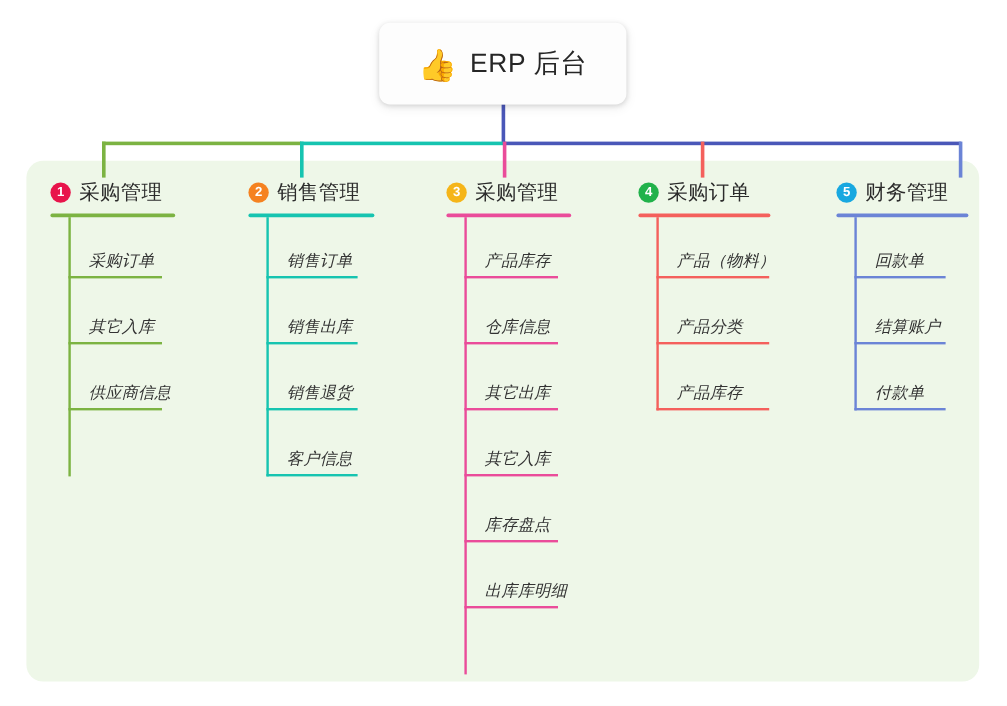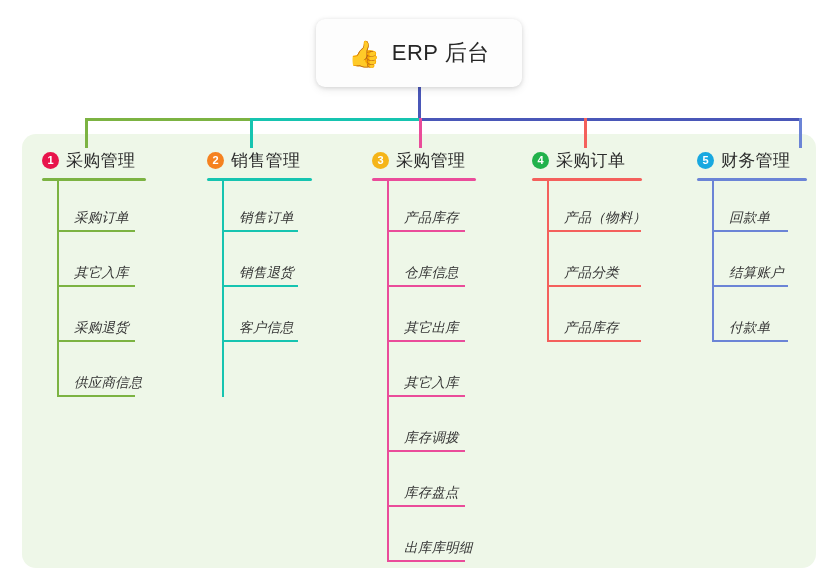--- a/index.html
+++ b/index.html
@@ -166,42 +166,42 @@
           <div class="spine" style="height: 216px; background: rgb(124, 179, 66);"></div>
           <div class="leaf">
             <div class="leaf-text">采购订单</div>
             <div class="leaf-rule" style="width: 78px; background: rgb(124, 179, 66);"></div>
           </div>
           <div class="leaf">
             <div class="leaf-text">其它入库</div>
             <div class="leaf-rule" style="width: 78px; background: rgb(124, 179, 66);"></div>
           </div>
           <div class="leaf">
-            <div class="leaf-text">采购退货</div>
-            <div class="leaf-rule" style="width: 78px; background: rgb(124, 179, 66);"></div>
-          </div>
-          <div class="leaf">
             <div class="leaf-text">供应商信息</div>
             <div class="leaf-rule" style="width: 78px; background: rgb(124, 179, 66);"></div>
           </div>
         </div>
       </div>
       <div class="branch" style="left: 207px;">
         <div class="branch-head">
           <span class="badge" style="background: rgb(245, 130, 32);">2</span>
           <span class="branch-label">销售管理</span>
         </div>
         <div class="branch-rule" style="width: 105px; background: rgb(22, 196, 176);"></div>
         <div class="leaves">
           <div class="spine" style="height: 216px; background: rgb(22, 196, 176);"></div>
           <div class="leaf">
             <div class="leaf-text">销售订单</div>
             <div class="leaf-rule" style="width: 76px; background: rgb(22, 196, 176);"></div>
           </div>
           <div class="leaf">
+            <div class="leaf-text">销售出库</div>
+            <div class="leaf-rule" style="width: 76px; background: rgb(22, 196, 176);"></div>
+          </div>
+          <div class="leaf">
             <div class="leaf-text">销售退货</div>
             <div class="leaf-rule" style="width: 76px; background: rgb(22, 196, 176);"></div>
           </div>
           <div class="leaf">
             <div class="leaf-text">客户信息</div>
             <div class="leaf-rule" style="width: 76px; background: rgb(22, 196, 176);"></div>
           </div>
         </div>
       </div>
       <div class="branch" style="left: 372px;">
@@ -222,24 +222,20 @@
           </div>
           <div class="leaf">
             <div class="leaf-text">其它出库</div>
             <div class="leaf-rule" style="width: 78px; background: rgb(234, 76, 154);"></div>
           </div>
           <div class="leaf">
             <div class="leaf-text">其它入库</div>
             <div class="leaf-rule" style="width: 78px; background: rgb(234, 76, 154);"></div>
           </div>
           <div class="leaf">
-            <div class="leaf-text">库存调拨</div>
-            <div class="leaf-rule" style="width: 78px; background: rgb(234, 76, 154);"></div>
-          </div>
-          <div class="leaf">
             <div class="leaf-text">库存盘点</div>
             <div class="leaf-rule" style="width: 78px; background: rgb(234, 76, 154);"></div>
           </div>
           <div class="leaf">
             <div class="leaf-text">出库库明细</div>
             <div class="leaf-rule" style="width: 78px; background: rgb(234, 76, 154);"></div>
           </div>
         </div>
       </div>
       <div class="branch" style="left: 532px;">

